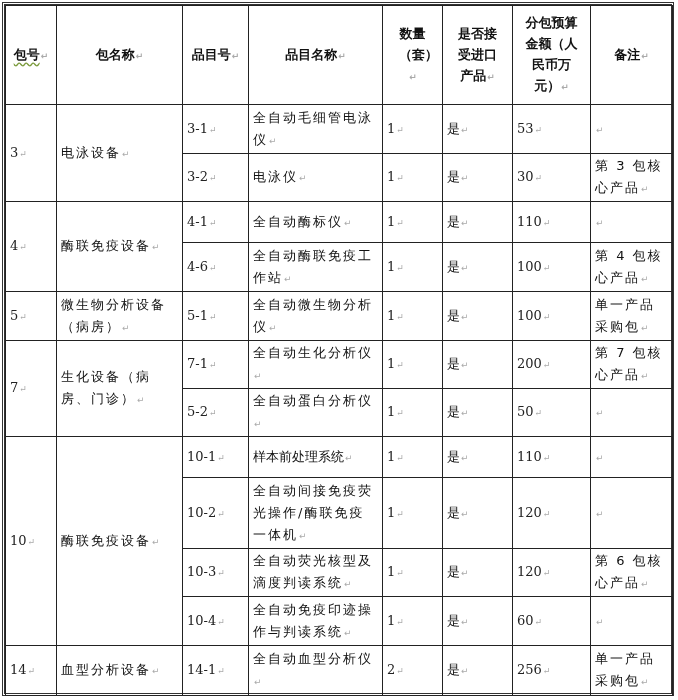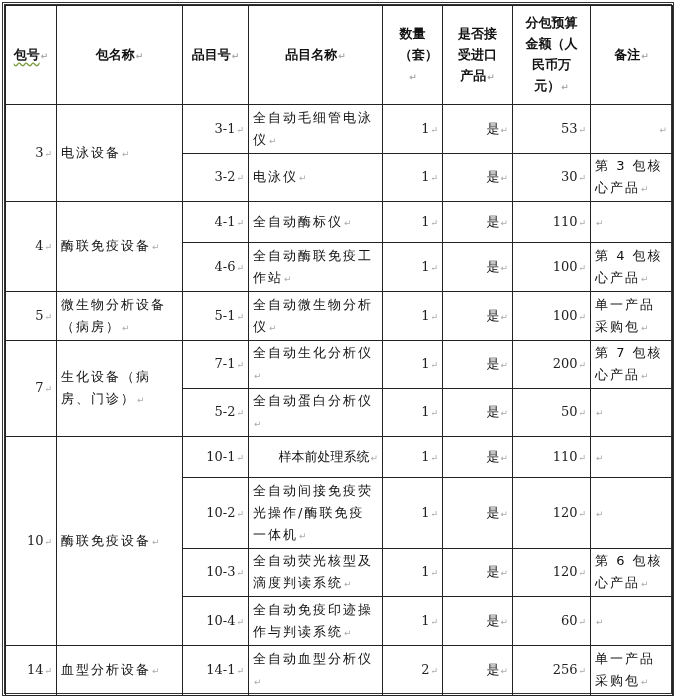--- a/index.html
+++ b/index.html
@@ -5,21 +5,21 @@
   html, body { margin: 0; padding: 0; background: #ffffff; }
   body { width: 678px; height: 700px; position: relative; overflow: hidden;
          font-family: "DejaVu Sans", "Liberation Sans", sans-serif; color: #111; }
   .frame { position: absolute; left: 2px; top: 2px; width: 672px; height: 694px;
            border: 3px double #333; box-sizing: border-box; }
   table { position: absolute; left: 5px; top: 5px; border-collapse: collapse;
           table-layout: fixed; width: 667px; }
   td, th { border: 1px solid #222; padding: 0 4px; font-size: 13px; line-height: 22px;
            vertical-align: middle; box-sizing: border-box; }
   th { font-weight: bold; text-align: center; font-size: 13px; line-height: 21px; }
-  td.c { text-align: right; }
+  td.c { text-align: left; }
   td.l { text-align: left; letter-spacing: 2px; }
   .num { font-family: "DejaVu Serif", "Liberation Serif", serif; font-size: 13px; color: #222; }
   .para { color: #aaa; font-size: 9px; margin-left: 1px; }
   .hdr-pkgno { text-decoration: underline wavy #7a9a3a; text-underline-offset: 3px; }
   col.c1 { width: 51px; } col.c2 { width: 126px; } col.c3 { width: 66px; }
   col.c4 { width: 134px; } col.c5 { width: 60px; } col.c6 { width: 70px; }
   col.c7 { width: 78px; } col.c8 { width: 82px; }
   tr.h-head { height: 99px; }
   tr.h48 { height: 48px; } tr.h41 { height: 41px; } tr.h49 { height: 49px; }
   tr.h71 { height: 71px; } tr.h50 { height: 50px; }
@@ -120,21 +120,21 @@
       <td class="c num"><span>1</span><span class="para">↵</span></td>
       <td class="c"><span>是</span><span class="para">↵</span></td>
       <td class="c num"><span>50</span><span class="para">↵</span></td>
       <td class="l remark"><span></span><span class="para">↵</span></td>
     </tr>
 
     <tr class="h41">
       <td class="c num" rowspan="4"><span>10</span><span class="para">↵</span></td>
       <td class="l" rowspan="4"><span>酶联免疫设备</span><span class="para">↵</span></td>
       <td class="c num"><span>10-1</span><span class="para">↵</span></td>
-      <td class="l" style="letter-spacing:0;text-align:right;"><span>样本前处理系统</span><span class="para">↵</span></td>
+      <td class="l" style="letter-spacing:0;"><span>样本前处理系统</span><span class="para">↵</span></td>
       <td class="c num"><span>1</span><span class="para">↵</span></td>
       <td class="c"><span>是</span><span class="para">↵</span></td>
       <td class="c num"><span>110</span><span class="para">↵</span></td>
       <td class="l remark"><span></span><span class="para">↵</span></td>
     </tr>
     <tr class="h71">
       <td class="c num"><span>10-2</span><span class="para">↵</span></td>
       <td class="l"><span>全自动间接免疫荧光操作/酶联免疫一体机</span><span class="para">↵</span></td>
       <td class="c num"><span>1</span><span class="para">↵</span></td>
       <td class="c"><span>是</span><span class="para">↵</span></td>

